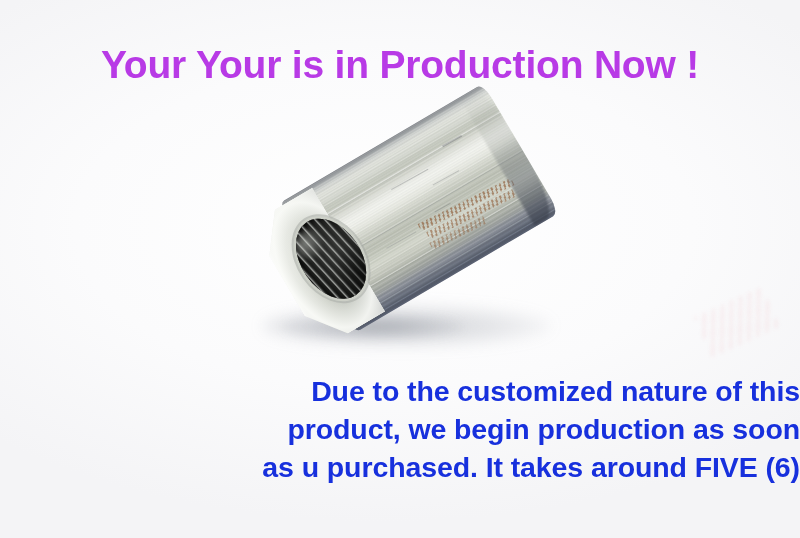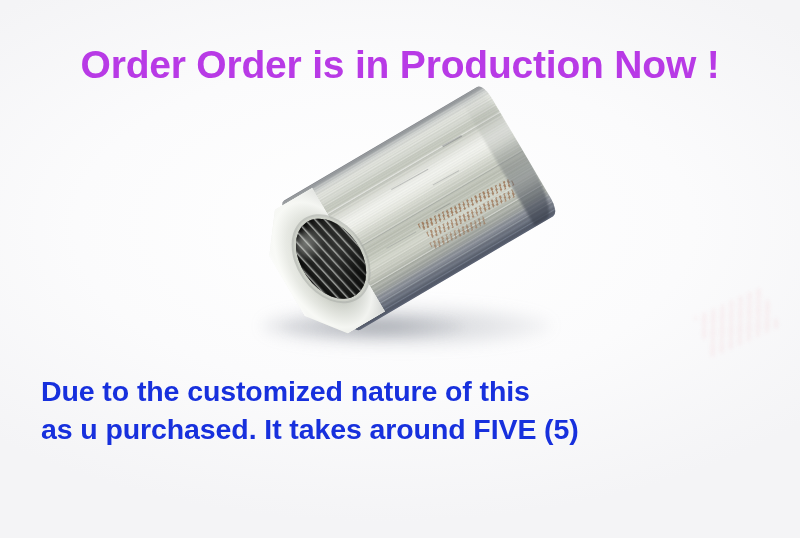--- a/index.html
+++ b/index.html
@@ -53,27 +53,26 @@
     color: #b83ae6;
     white-space: nowrap;
   }
 
   
   .body-copy {
     position: absolute;
     left: 0;
     right: 0;
     top: 372px;
-    text-align: left;
+    text-align: right;
     font-weight: bold;
     font-size: 28.5px;
     line-height: 38px;
     letter-spacing: -0.1px;
     color: #1730dd;
-    margin-left: 41px;
   }
   .body-copy .ln { display: block; white-space: nowrap; }
 
   
   .part-stage {
     position: absolute;
     left: 252px;
     top: 108px;
     width: 340px;
     height: 262px;
@@ -349,21 +348,21 @@
     filter: blur(0.8px);
   }
 </style>
 </head>
 <body>
 
 <div class="canvas">
 
   <div class="smudge"></div>
 
-  <div class="headline">Order Order is in Production Now !</div>
+  <div class="headline">Your Your is in Production Now !</div>
 
   <div class="part-stage">
 
     <div class="part-shadow"></div>
     <div class="part-shadow s2"></div>
 
     <div class="part-body">
 
       <div class="barrel">
         <div class="striations"></div>
@@ -394,16 +393,17 @@
         <div class="threads deep"></div>
         <div class="bore-hilite"></div>
         <div class="bore-shadow"></div>
       </div>
 
     </div>
   </div>
 
   <div class="body-copy">
     <span class="ln">Due to the customized nature of this</span>
-    <span class="ln">as u purchased. It takes around FIVE (5)</span>
+    <span class="ln">product, we begin production as soon</span>
+    <span class="ln">as u purchased. It takes around FIVE (6)</span>
   </div>
 
 </div>
 
 </body></html>

